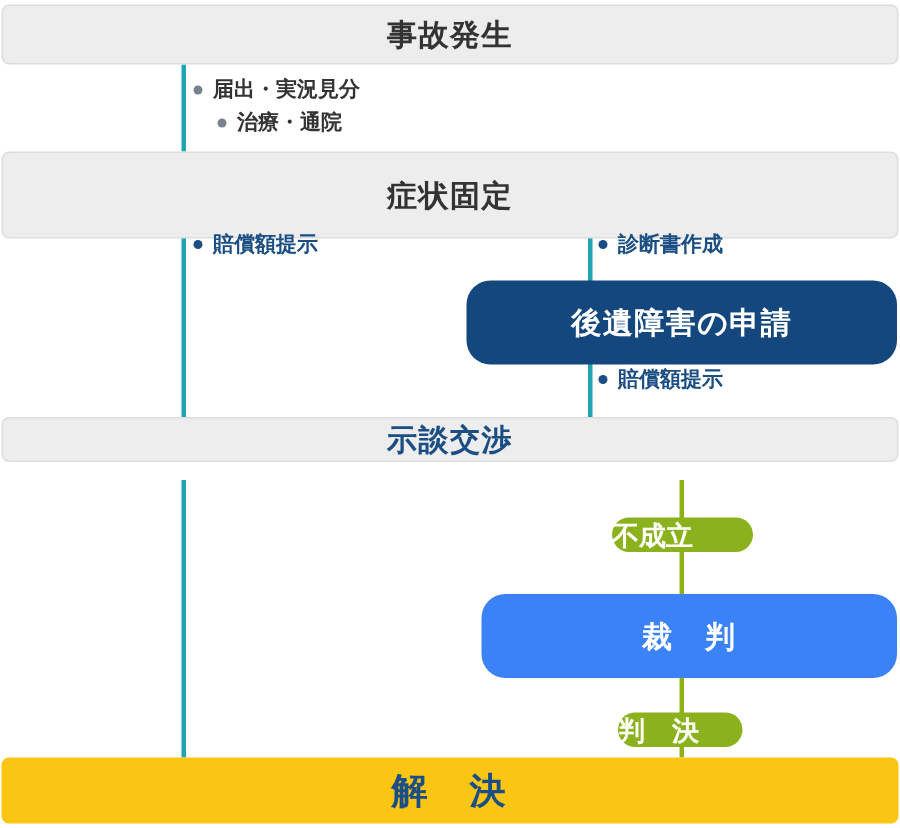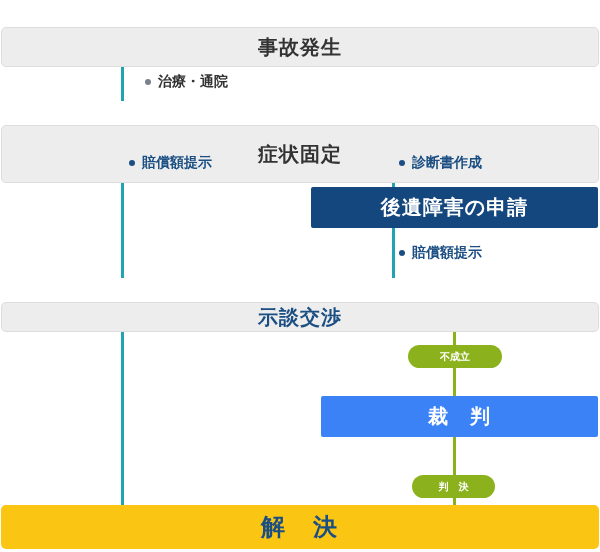--- a/index.html
+++ b/index.html
@@ -6,35 +6,34 @@
   body{font-family:"Liberation Sans","DejaVu Sans",sans-serif;}
   .canvas{position:relative;width:600px;height:552px;background:#ffffff;overflow:hidden;}
 
   
   .stage-bar{
     position:absolute;left:1px;right:1px;height:40px;
     background:#ededed;border:1px solid #dddddd;border-radius:5px;
     display:flex;align-items:center;justify-content:center;
     font-size:20px;font-weight:bold;color:#333333;letter-spacing:1px;
     box-sizing:border-box;
-    margin-top:24px;
   }
   .stage-bar.navy-text{color:#1b4e83;}
 
   
   .yellow-bar{
     position:absolute;left:1px;right:1px;top:505px;height:44px;
     background:#fbc514;border-radius:5px;
     display:flex;align-items:center;justify-content:center;
     font-size:24px;font-weight:bold;color:#1b4e83;letter-spacing:2px;
   }
 
   
   .flow-box{
-    position:absolute;right:2px;height:41px;border-radius:2px;
+    position:absolute;right:2px;height:56px;border-radius:16px;
     display:flex;align-items:center;justify-content:center;
     font-size:20px;font-weight:bold;color:#ffffff;letter-spacing:1px;
   }
   .flow-box.navy{background:#14477d;left:311px;top:187px;}
   .flow-box.orange{background:#3b82f6;left:321px;top:396px;}
 
   
   .vline{position:absolute;width:3px;}
   .vline.teal{background:#21a3b1;}
   .vline.green{background:#8bb21d;}
@@ -43,41 +42,45 @@
   .bullet-row{position:absolute;height:16px;display:flex;align-items:center;font-size:14px;font-weight:bold;}
   .bullet-row .dot{width:6px;height:6px;border-radius:50%;margin-right:7px;flex:0 0 auto;}
   .bullet-row.dark{color:#333333;}
   .bullet-row.dark .dot{background:#7b8090;}
   .bullet-row.navy{color:#1b4e83;}
   .bullet-row.navy .dot{background:#1b4e83;}
 
   
   .pill{
     position:absolute;height:23px;border-radius:12px;
-    display:flex;align-items:center;justify-content:center;
-    font-size:10px;font-weight:bold;color:#ffffff;
+    display:flex;align-items:center;
+    font-size:18px;font-weight:bold;color:#ffffff;
   }
   .pill.teal{background:#27a5b3;}
   .pill.green{background:#8bb21d;}
 </style>
 </head>
 <body>
 
 <div class="canvas">
 
   <div class="vline teal" style="left:121px;top:43px;height:58px;"></div>
   <div class="vline teal" style="left:121px;top:143px;height:135px;"></div>
   <div class="vline teal" style="left:392px;top:143px;height:135px;"></div>
   <div class="vline teal" style="left:121px;top:320px;height:185px;"></div>
   <div class="vline green" style="left:453px;top:320px;height:185px;"></div>
 
   <div class="stage-bar" style="top:3px;">
     <span>事故発生</span>
   </div>
 
+  <div class="bullet-row dark" style="left:129px;top:52px;">
+    <span class="dot"></span>
+    <span>届出・実況見分</span>
+  </div>
   <div class="bullet-row dark" style="left:145px;top:74px;">
     <span class="dot"></span>
     <span>治療・通院</span>
   </div>
 
   <div class="stage-bar" style="top:101px;height:58px;">
     <span>症状固定</span>
   </div>
 
   <div class="bullet-row navy" style="left:129px;top:155px;">

